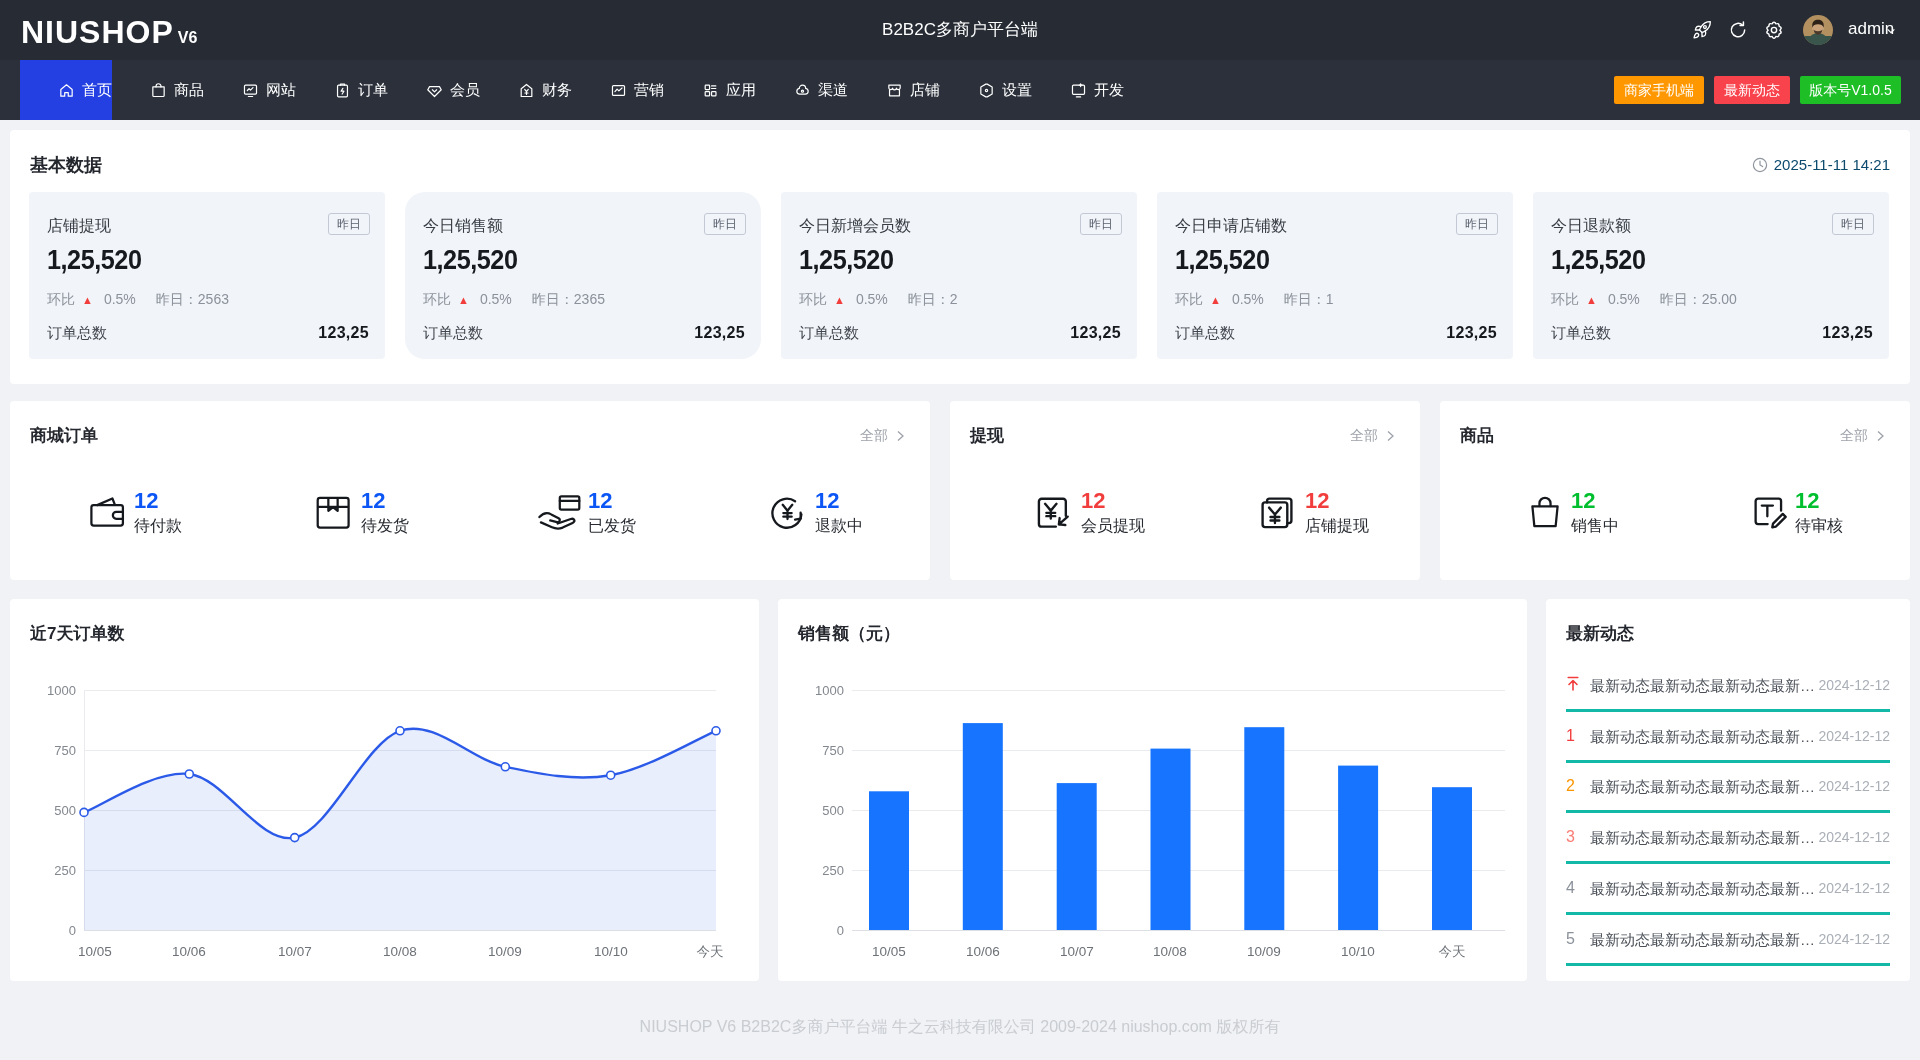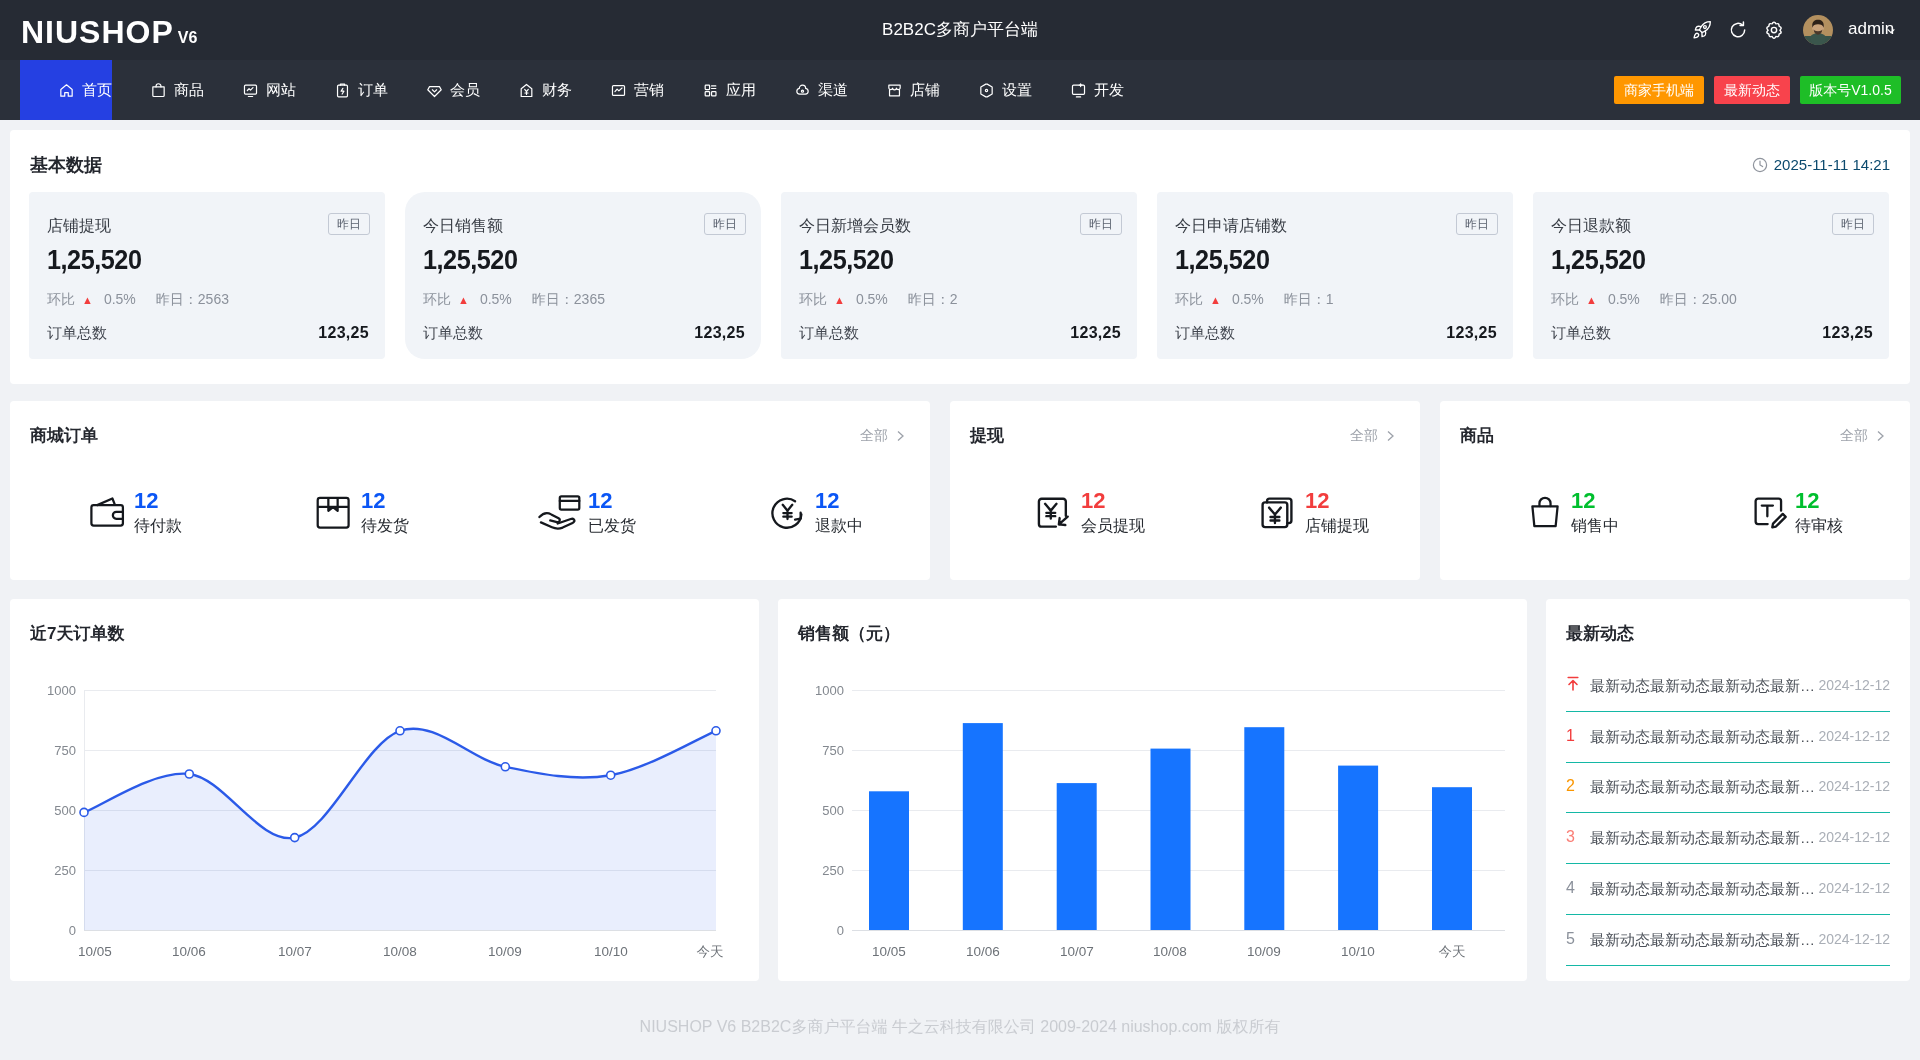--- a/index.html
+++ b/index.html
@@ -36,21 +36,21 @@
 .scard .brow{position:absolute;left:18px;right:16px;top:132px;font-size:15px;color:#40454e;}
 .scard .brow b{float:right;font-size:16px;color:#16191e;letter-spacing:0.3px;margin-left:12px;}
 
 .qitem{position:absolute;top:91px;height:64px;}
 .qitem svg{position:absolute;left:0;top:2px;}
 .qitem .num{position:absolute;left:43px;top:-4px;font-size:22px;font-weight:bold;color:#0b56f5;}
 .qitem .num.red{color:#f23d3d;}
 .qitem .num.grn{color:#00bf2e;}
 .qitem .qlb{position:absolute;left:43px;top:24px;font-size:16px;color:#272b31;white-space:nowrap;}
 
-.nrow{position:absolute;left:20px;right:20px;height:51px;border-bottom:1px solid #14b8a6;}
+.nrow{position:absolute;left:20px;right:20px;height:51px;border-bottom:3px solid #14b8a6;}
 .nrow .mk{position:absolute;left:0;top:15px;width:18px;font-size:16px;color:#8b919b;}
 .nrow .tx{position:absolute;left:24px;top:16px;font-size:15px;color:#4b5058;width:238px;white-space:nowrap;overflow:hidden;}
 .nrow .dt{position:absolute;right:0;top:16px;font-size:14px;color:#aaafb7;}
 .footer{position:absolute;left:0;top:1017px;width:1920px;text-align:center;font-size:16px;color:#c9ccd1;}
 </style>
 </head>
 <body>
 
 <div class="topbar">
   <div class="ptitle">B2B2C多商户平台端</div>

